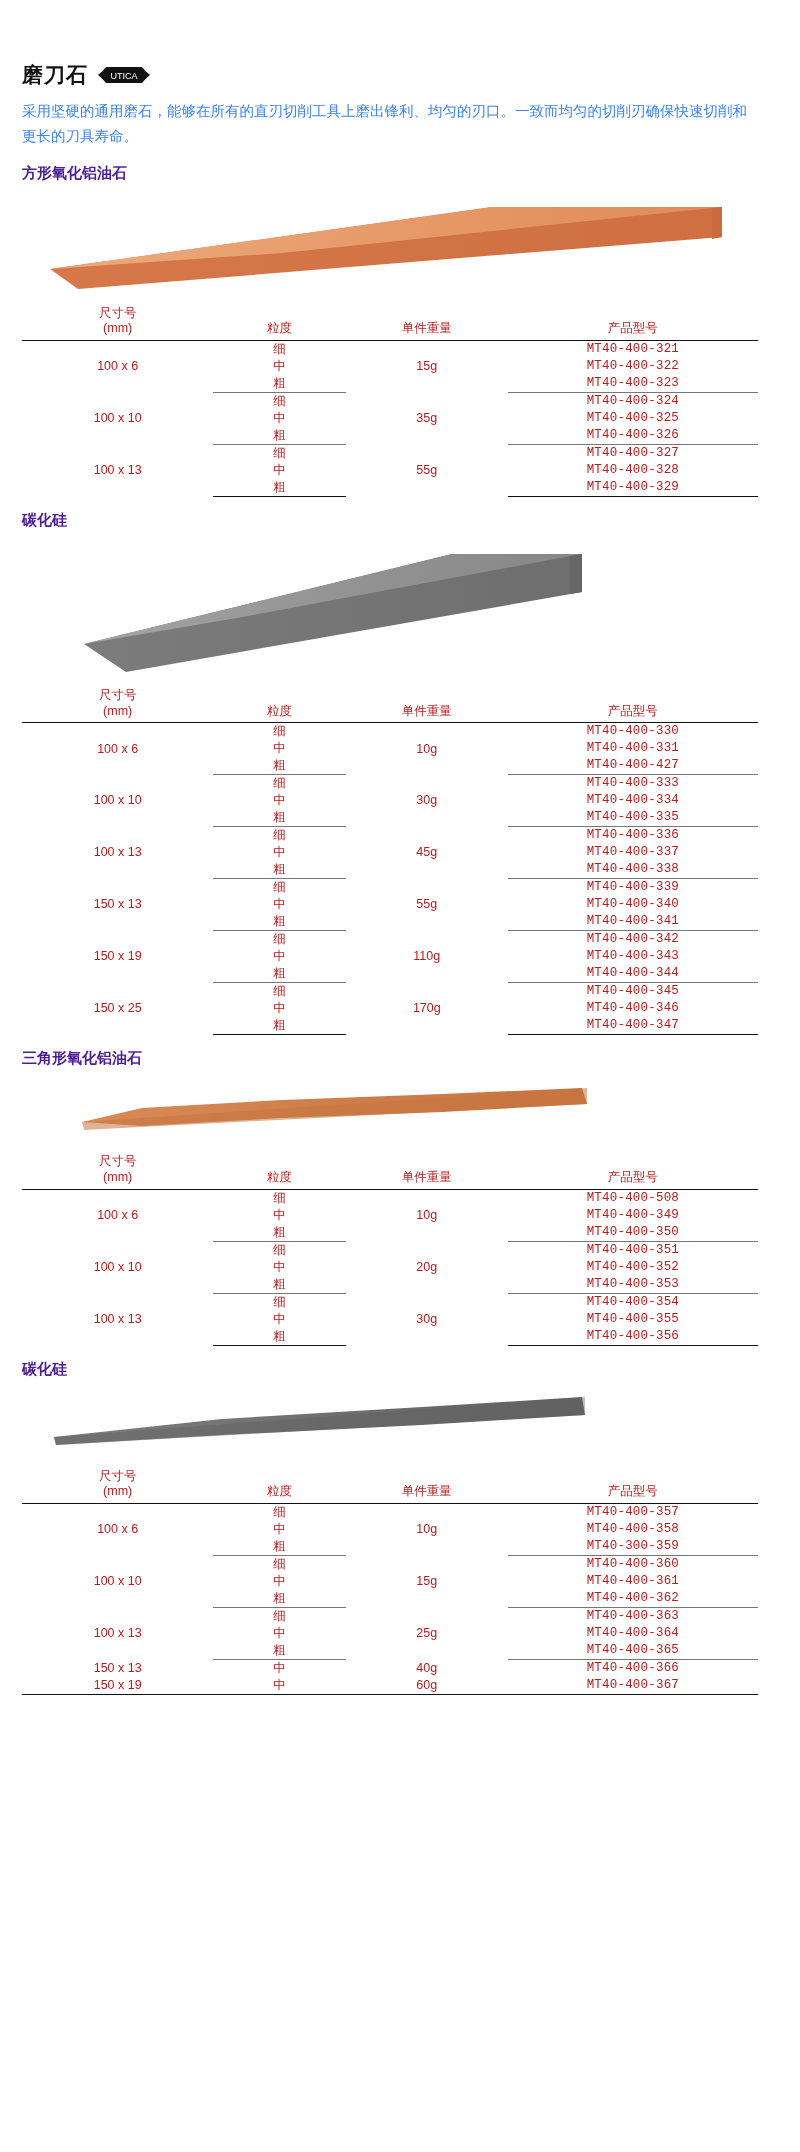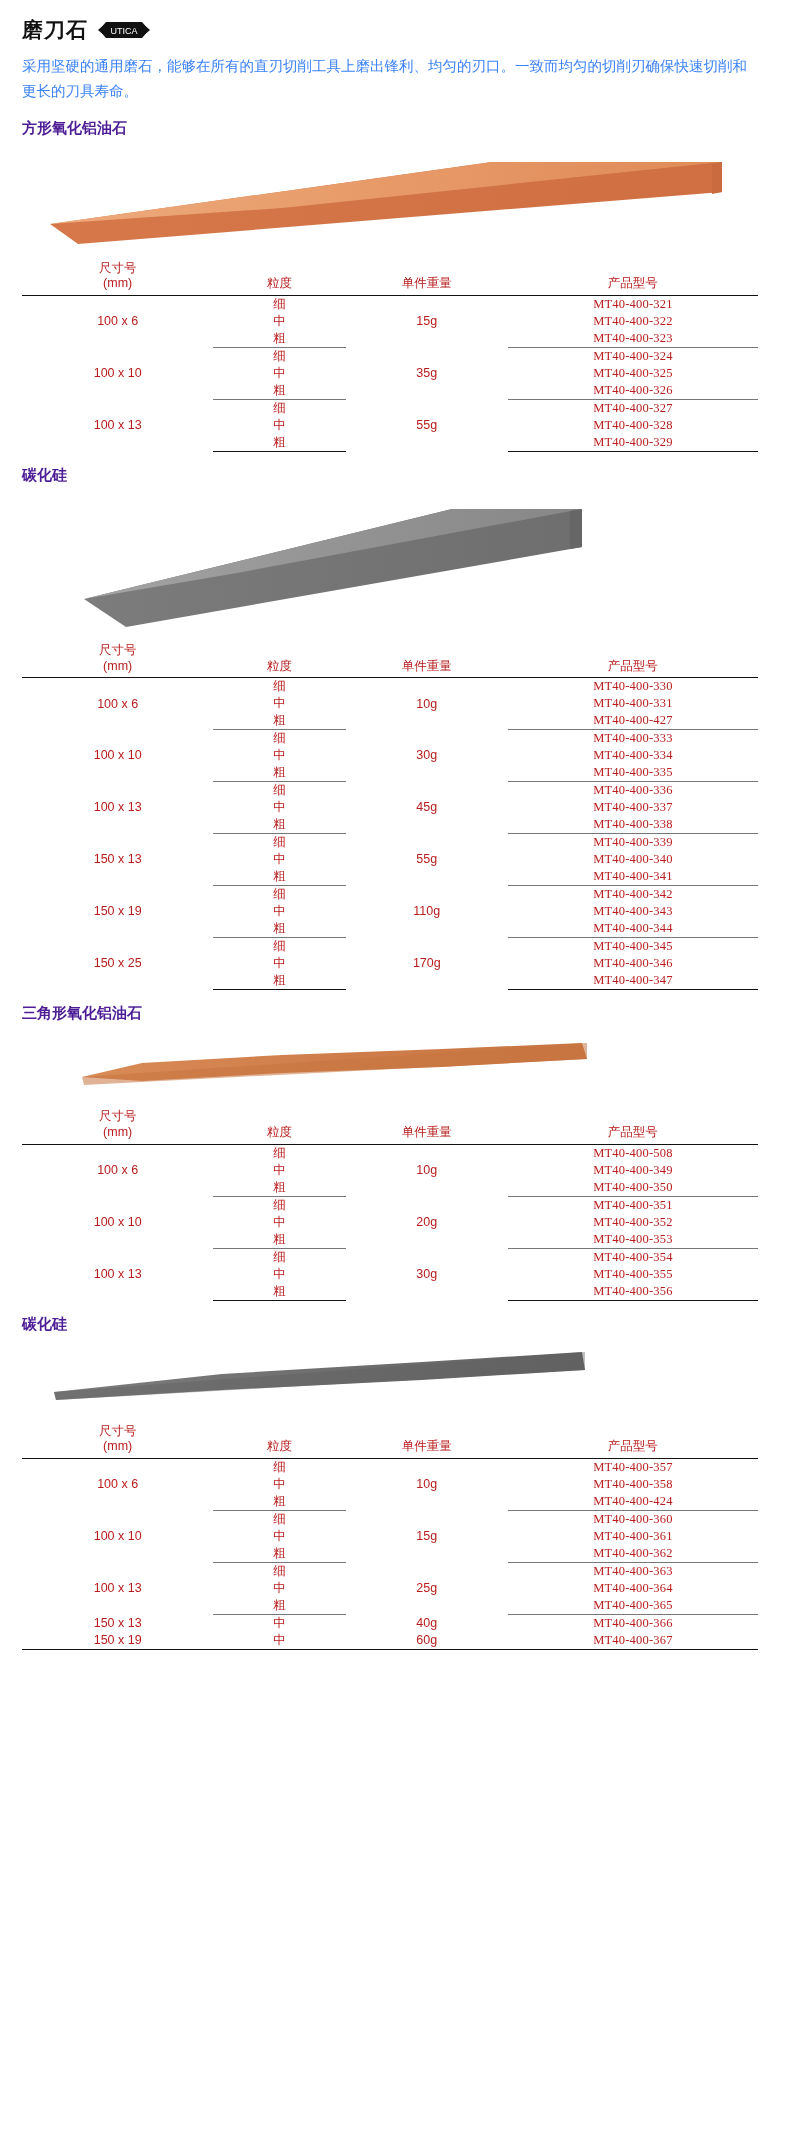--- a/index.html
+++ b/index.html
@@ -12,20 +12,21 @@
     min-height: 2152px;
     font-family: "Liberation Sans", sans-serif;
     color: #1a1a1a;
     position: relative;
   }
   .page {
     width: 800px;
     box-sizing: border-box;
     padding: 14px 42px 10px 22px;
     position: relative;
+    margin-top: 45px;
   }
   
   .doc-header {
     display: flex;
     align-items: center;
     gap: 10px;
     margin: 2px 0 10px 0;
   }
   .doc-title {
     font-size: 21px;
@@ -86,21 +87,21 @@
     height: 17px;
     font-size: 12.5px;
     vertical-align: middle;
   }
   table.spec tr.group-end td { border-bottom: 1px solid #777; }
   table.spec tr.last-row td { border-bottom: 1.5px solid #111; }
   td.size-cell, td.weight-cell {
     font-size: 13px;
   }
   td.model-cell {
-    font-family: Liberation Serif, serif;
+    font-family: Liberation Mono, monospace;
     letter-spacing: 0.2px;
   }
   col.c-size { width: 26%; }
   col.c-grit { width: 18%; }
   col.c-weight { width: 22%; }
   col.c-model { width: 34%; }
 </style>
 </head>
 <body>
 
@@ -464,21 +465,21 @@
           <td>细</td>
           <td class="weight-cell" rowspan="3">10g</td>
           <td class="model-cell">MT40-400-357</td>
         </tr>
         <tr>
           <td>中</td>
           <td class="model-cell">MT40-400-358</td>
         </tr>
         <tr class="group-end">
           <td>粗</td>
-          <td class="model-cell">MT40-400-424</td>
+          <td class="model-cell">MT40-300-359</td>
         </tr>
 
         <tr>
           <td class="size-cell" rowspan="3">100 x 10</td>
           <td>细</td>
           <td class="weight-cell" rowspan="3">15g</td>
           <td class="model-cell">MT40-400-360</td>
         </tr>
         <tr>
           <td>中</td>

